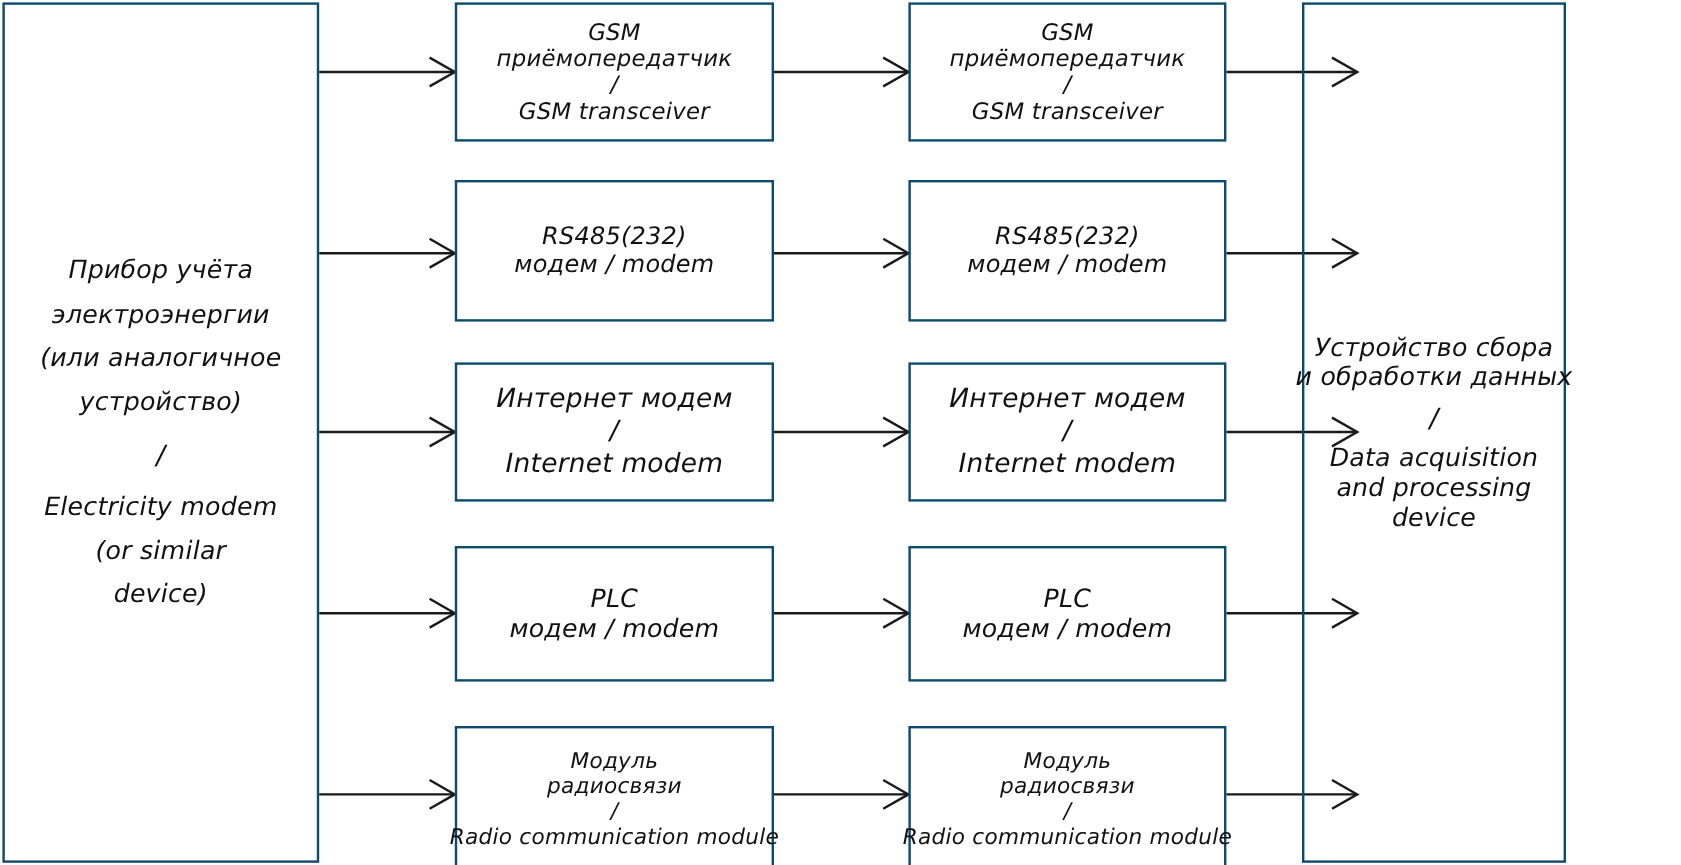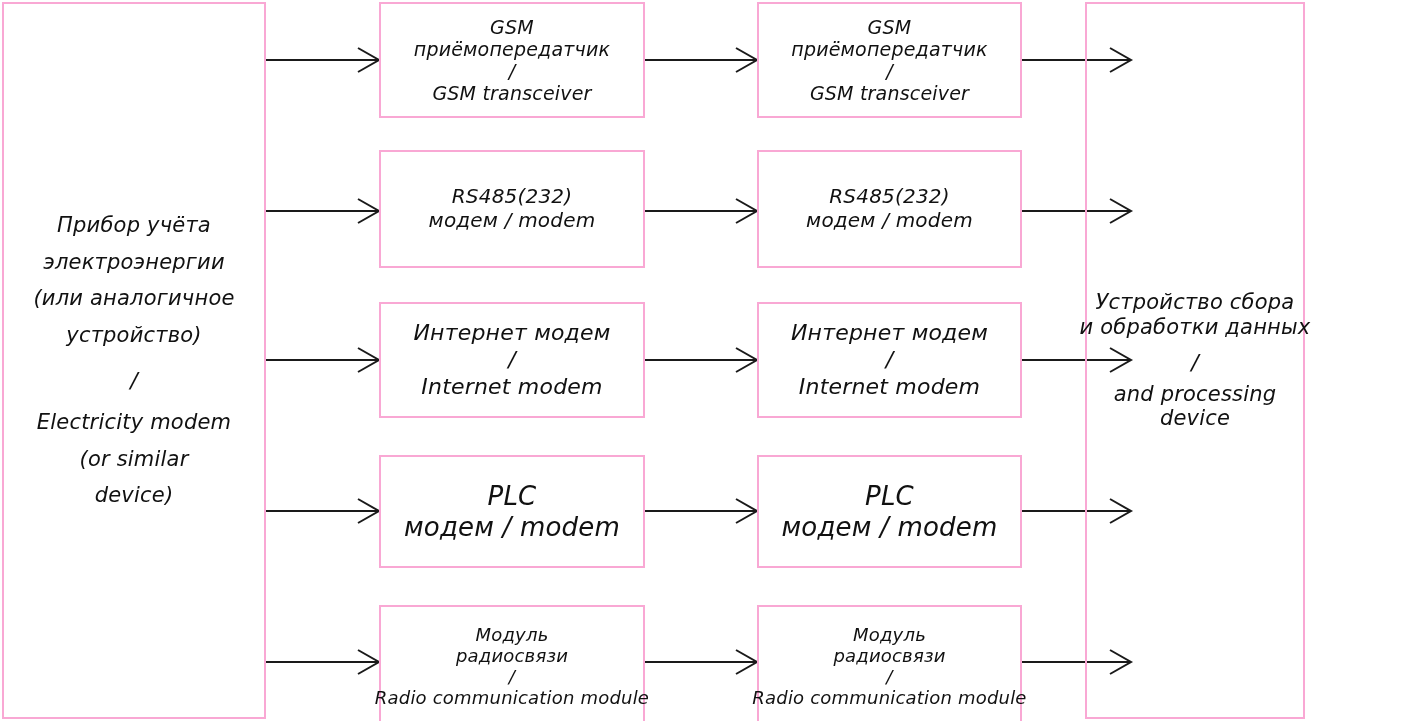--- a/index.html
+++ b/index.html
@@ -20,21 +20,21 @@
   #diagram-svg {
     position: absolute;
     left: 0;
     top: 0;
     width: 1401px;
     height: 721px;
   }
   .box {
     position: absolute;
     box-sizing: border-box;
-    border: 2px solid #f9a8d4;
+    border: 2px solid #0c4a6e;
     background: transparent;
     display: flex;
     flex-direction: column;
     align-items: center;
     justify-content: center;
     text-align: center;
     color: #111111;
     font-family: "DejaVu Sans", sans-serif;
     font-style: italic;
     line-height: 1.18;
@@ -69,21 +69,21 @@
   }
   #block-daq .sep { margin: 12px 0 8px 0; font-size: 22px; }
 
   
   .col1 { left: 379px; width: 266px; }
   .col2 { left: 757px; width: 265px; }
 
   .row-gsm   { top: 2px;   height: 116px; font-size: 19px; }
   .row-rs485 { top: 150px; height: 118px; font-size: 20px; }
   .row-inet  { top: 302px; height: 116px; font-size: 22px; }
-  .row-plc   { top: 455px; height: 113px; font-size: 26px; }
+  .row-plc   { top: 455px; height: 113px; font-size: 21px; }
   .row-radio { top: 605px; height: 122px; font-size: 18px; }
 
   .row-gsm .sep   { margin: 1px 0; font-size: 19px; }
   .row-inet .sep  { margin: 3px 0; font-size: 22px; }
   .row-radio .sep { margin: 1px 0; font-size: 18px; }
 </style>
 </head>
 <body>
 
 <div id="diagram-root">
@@ -196,17 +196,18 @@
     <span class="line">Модуль</span>
     <span class="line">радиосвязи</span>
     <span class="sep">/</span>
     <span class="line">Radio communication module</span>
   </div>
 
   <div class="box" id="block-daq">
     <span class="line">Устройство сбора</span>
     <span class="line">и обработки данных</span>
     <span class="sep">/</span>
+    <span class="line">Data acquisition</span>
     <span class="line">and processing</span>
     <span class="line">device</span>
   </div>
 
 </div>
 
 </body></html>

